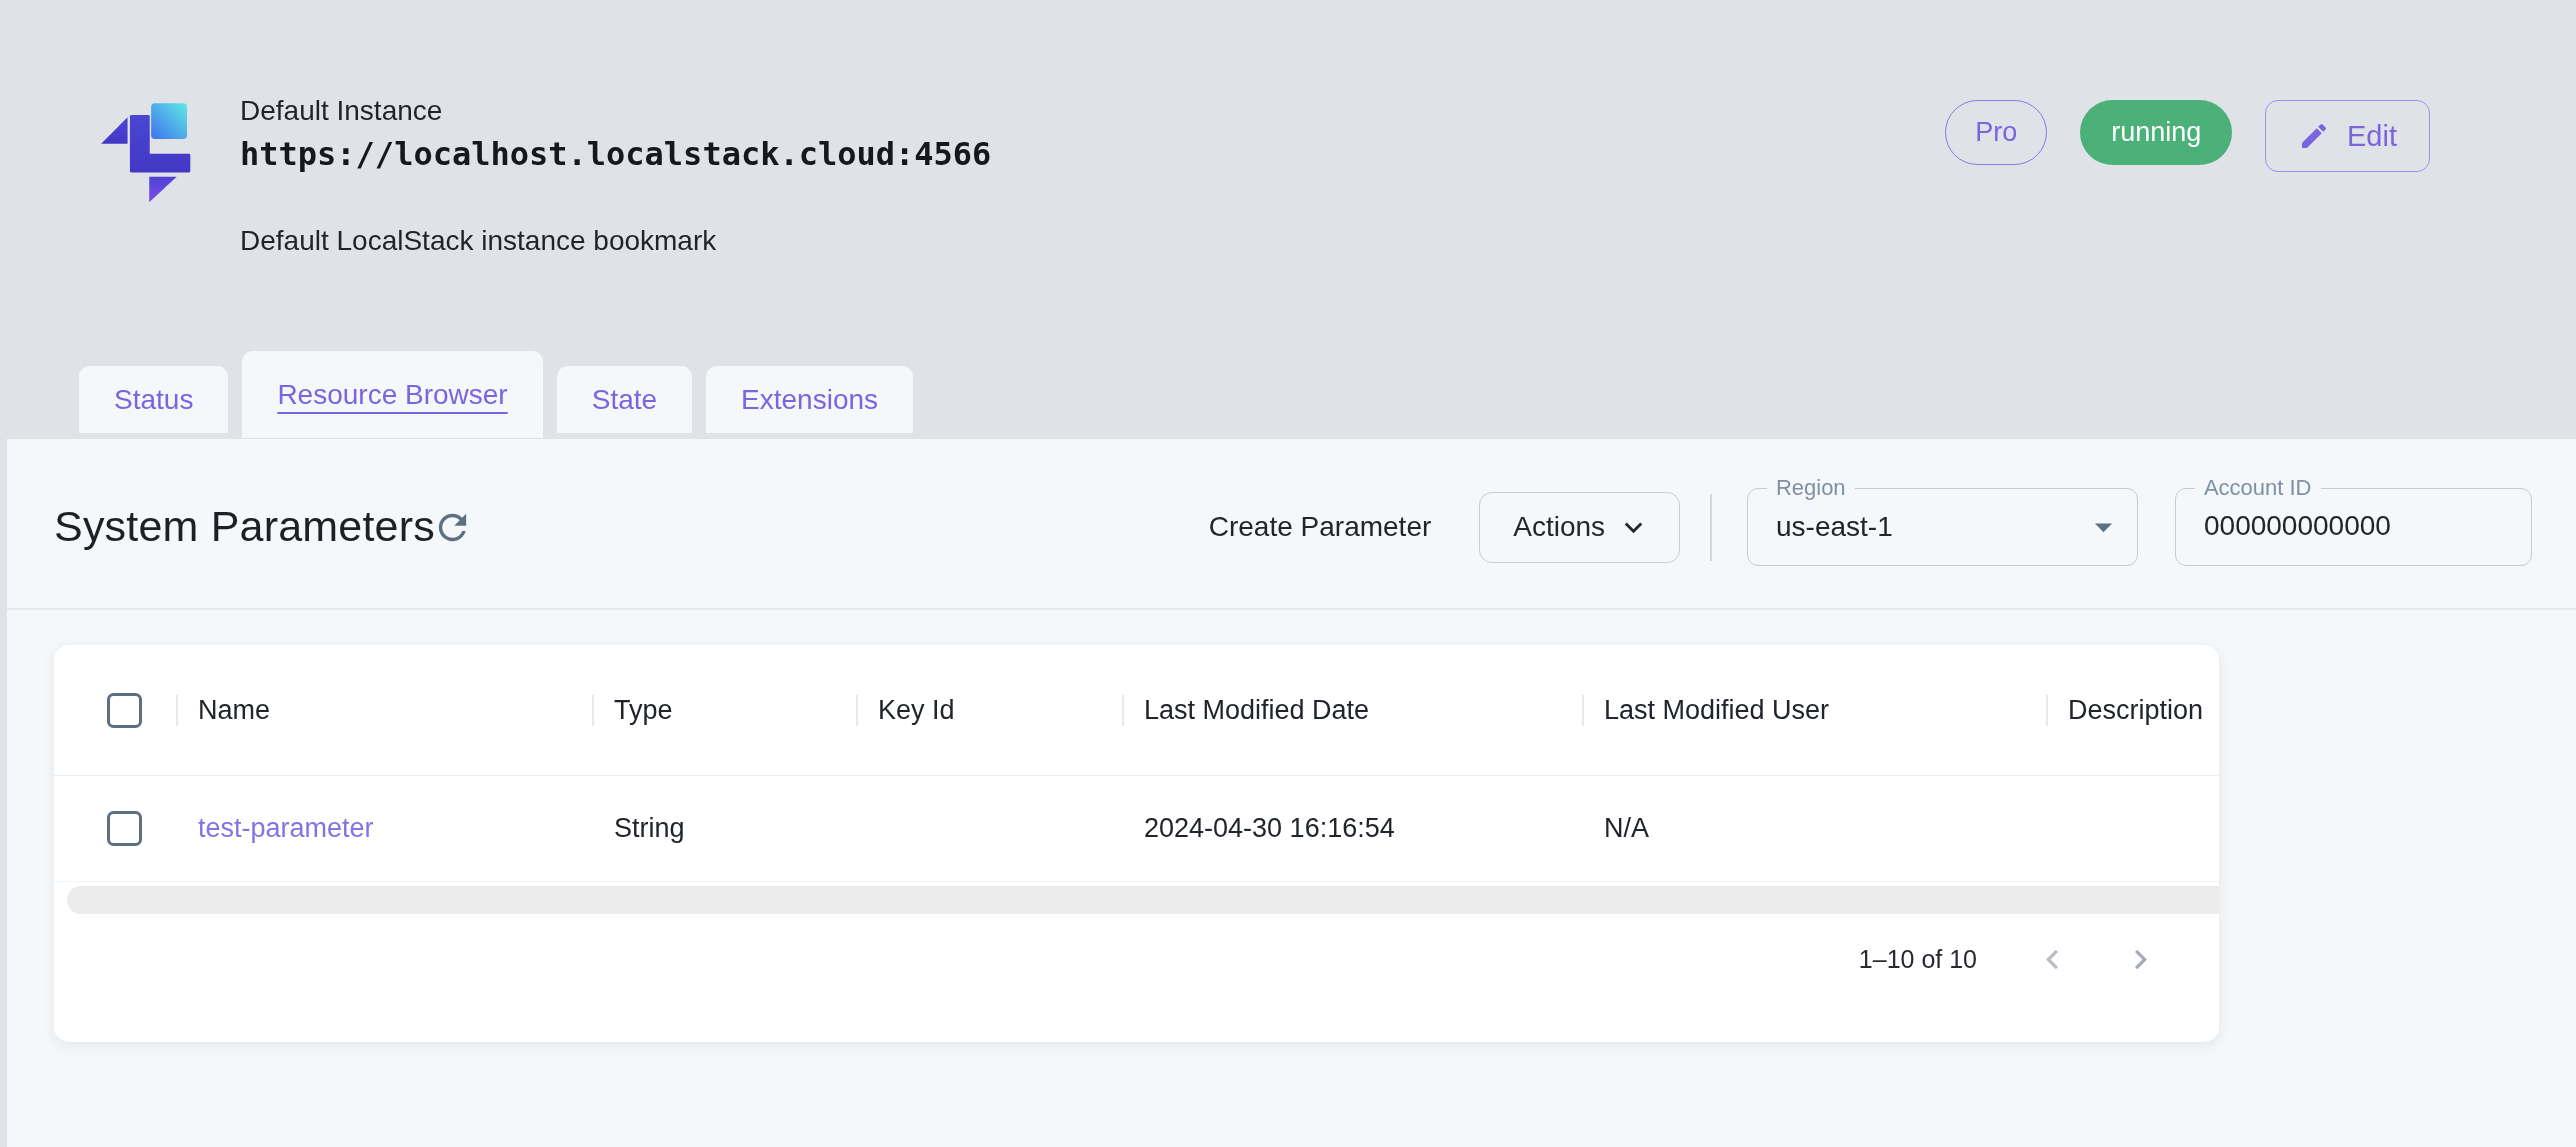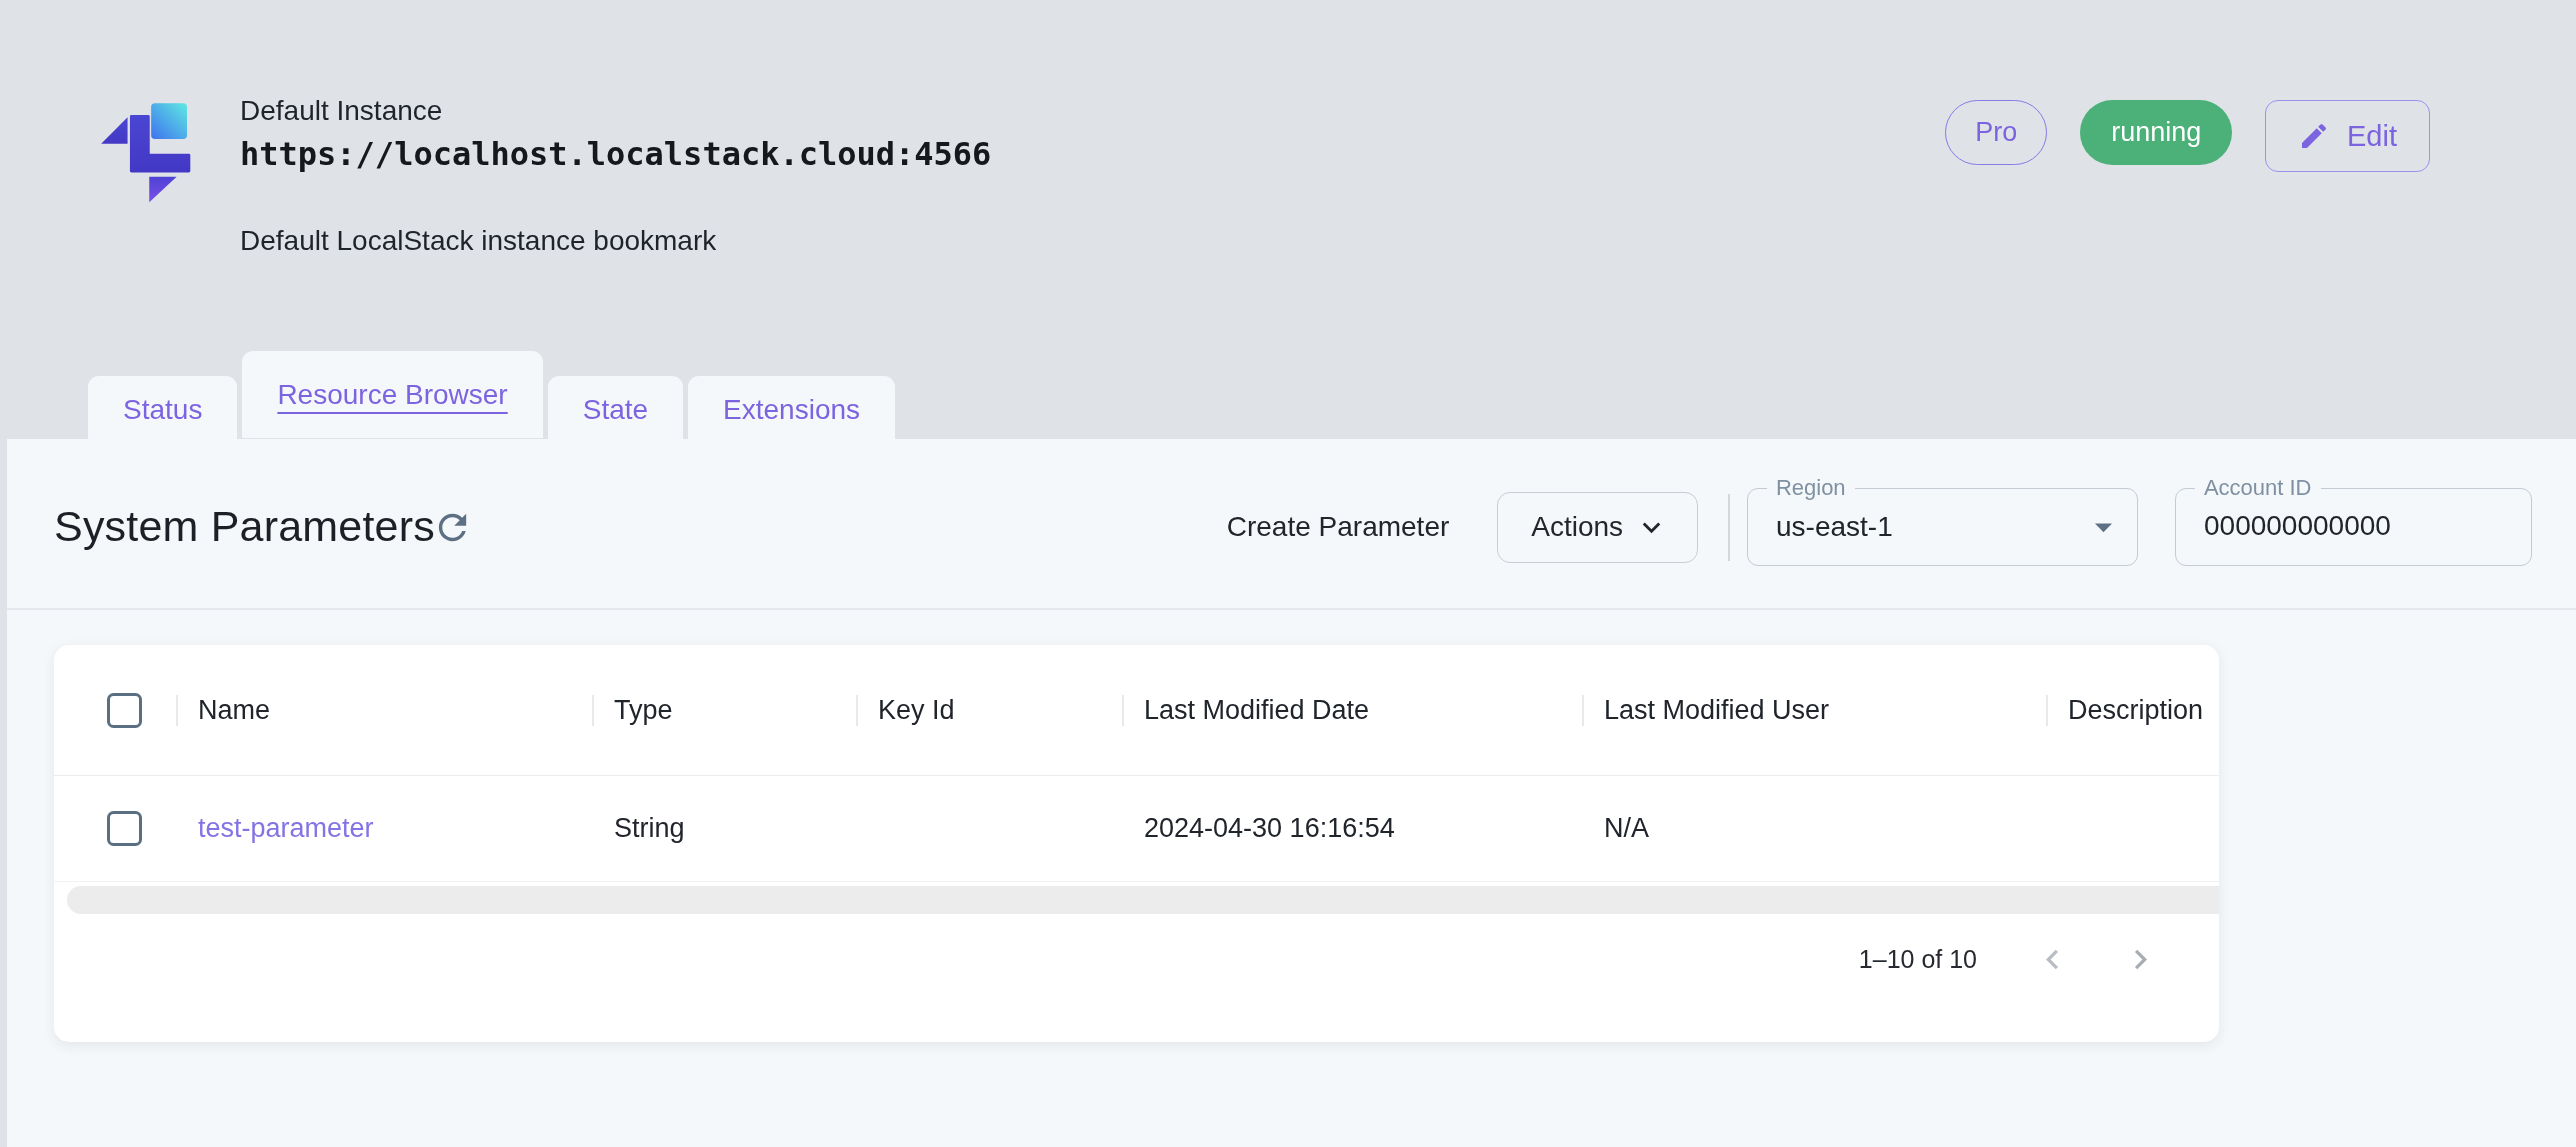--- a/index.html
+++ b/index.html
@@ -21,41 +21,41 @@
   #instance-desc{left:240px;top:223px;font-size:28px;line-height:35px;color:#1f232a;}
 
   #badges{top:100px;right:146px;display:flex;align-items:flex-start;gap:33px;}
   .pill{display:flex;align-items:center;justify-content:center;border-radius:37px;font-size:27px;box-sizing:border-box;}
   #pro-badge{height:65px;padding:0 29px;border:1.9px solid #8b79e6;color:var(--c-accent,#7c63e0);background:transparent;}
   #running-badge{height:65px;padding:0 31px;background:var(--c-success,#4bb179);color:#ffffff;}
   #edit-button{height:72px;padding:0 32px;border:1.9px solid #a röd;border:1.9px solid #a18ff0;border-radius:13px;color:var(--c-accent,#7c63e0);
     display:flex;align-items:center;gap:16.7px;font-size:29px;background:transparent;cursor:pointer;box-sizing:border-box;}
 
   
-  #tabs{left:88px;top:356px;display:flex;align-items:flex-end;gap:5px;}
+  #tabs{left:79px;top:356px;display:flex;align-items:center;gap:14px;}
   .tab{height:67px;padding:0 35px;display:flex;align-items:center;background:#f5f8fa;
     border-radius:11px 11px 0 0;color:var(--c-accent,#7c63e0);font-size:28px;cursor:pointer;white-space:nowrap;}
   .tab.active{height:87px;position:relative;top:-4.7px;}
   .tab.active span{text-decoration:underline;text-decoration-thickness:2.3px;text-underline-offset:8.4px;}
 
   
   #panel{left:7.4px;top:439px;width:2569px;height:709px;background:#f5f8fa;}
 
   #page-heading{left:54px;top:502px;font-size:43px;font-weight:500;color:#1d2127;letter-spacing:0.2px;}
   #refresh-button{left:432px;top:507px;width:41px;height:41px;cursor:pointer;background:none;border:none;padding:0;}
 
   #toolbar-right{top:487px;right:44px;height:80px;display:flex;align-items:center;}
   #create-parameter{font-size:28px;color:#22262c;background:none;border:none;padding:0;cursor:pointer;font-family:Liberation Sans, sans-serif;}
   #actions-button{margin-left:48px;height:71px;padding:0 28px 0 33px;border:1.9px solid #c7cdd3;border-radius:13px;
     display:flex;align-items:center;gap:11px;font-size:28px;color:#23262c;background:transparent;cursor:pointer;box-sizing:border-box;font-family:inherit;}
   #toolbar-divider{margin-left:30px;width:1.9px;height:67px;background:#d2d7dc;}
   .field{position:relative;height:78px;border:1.9px solid #c4cbd2;border-radius:11px;box-sizing:border-box;background:transparent;}
   .field .flabel{position:absolute;top:-15px;left:18.6px;padding:0 9.3px;background:#f5f8fa;font-size:22px;color:#7e90a2;line-height:28px;}
   .field .fvalue{position:absolute;left:28px;top:50%;transform:translateY(-50%);font-size:28px;color:#20242b;}
-  #region-field{margin-left:17px;width:391px;cursor:pointer;}
+  #region-field{margin-left:35px;width:391px;cursor:pointer;}
   #account-field{margin-left:37px;width:357px;}
   #account-input{position:absolute;left:28px;top:0;width:298px;height:74px;border:none;background:transparent;outline:none;
     font-size:28px;color:#20242b;font-family:inherit;padding:0;}
   #region-arrow{position:absolute;right:13px;top:50%;transform:translateY(-50%);}
 
   #toolbar-rule{left:7.4px;top:608px;width:2569px;height:1.9px;background:#e5e8ec;}
 
   
   #card{left:54px;top:645px;width:2165px;height:397px;background:#ffffff;border-radius:15px;
     box-shadow:0 3.7px 13px rgba(25,35,50,.08);overflow:hidden;}

